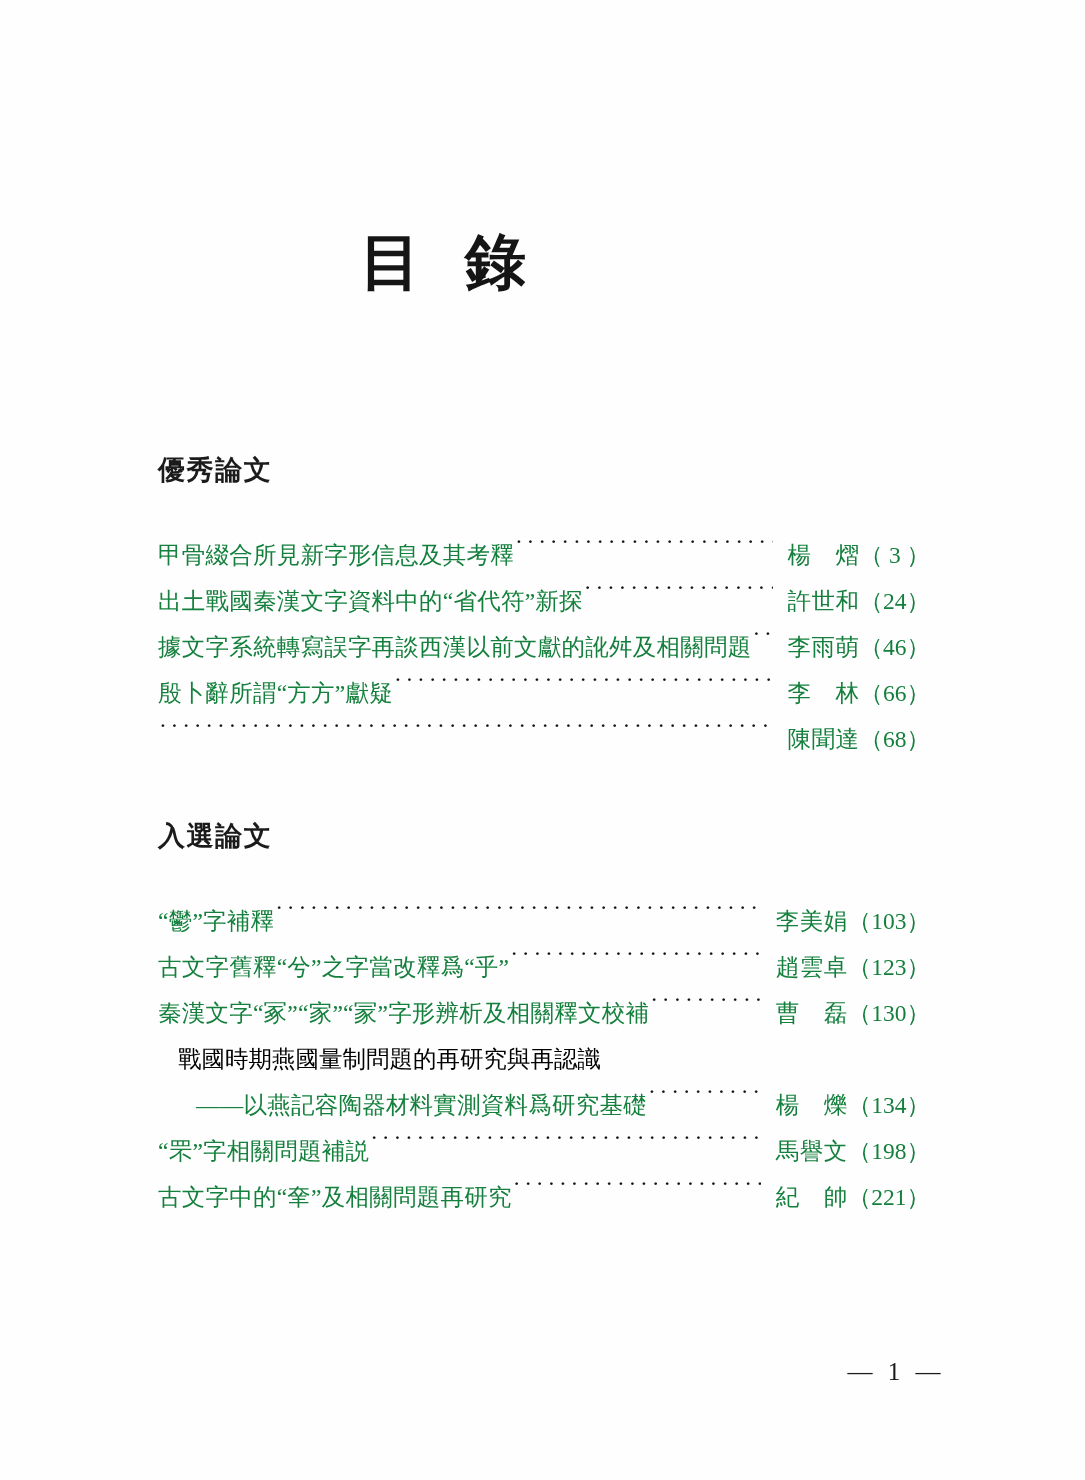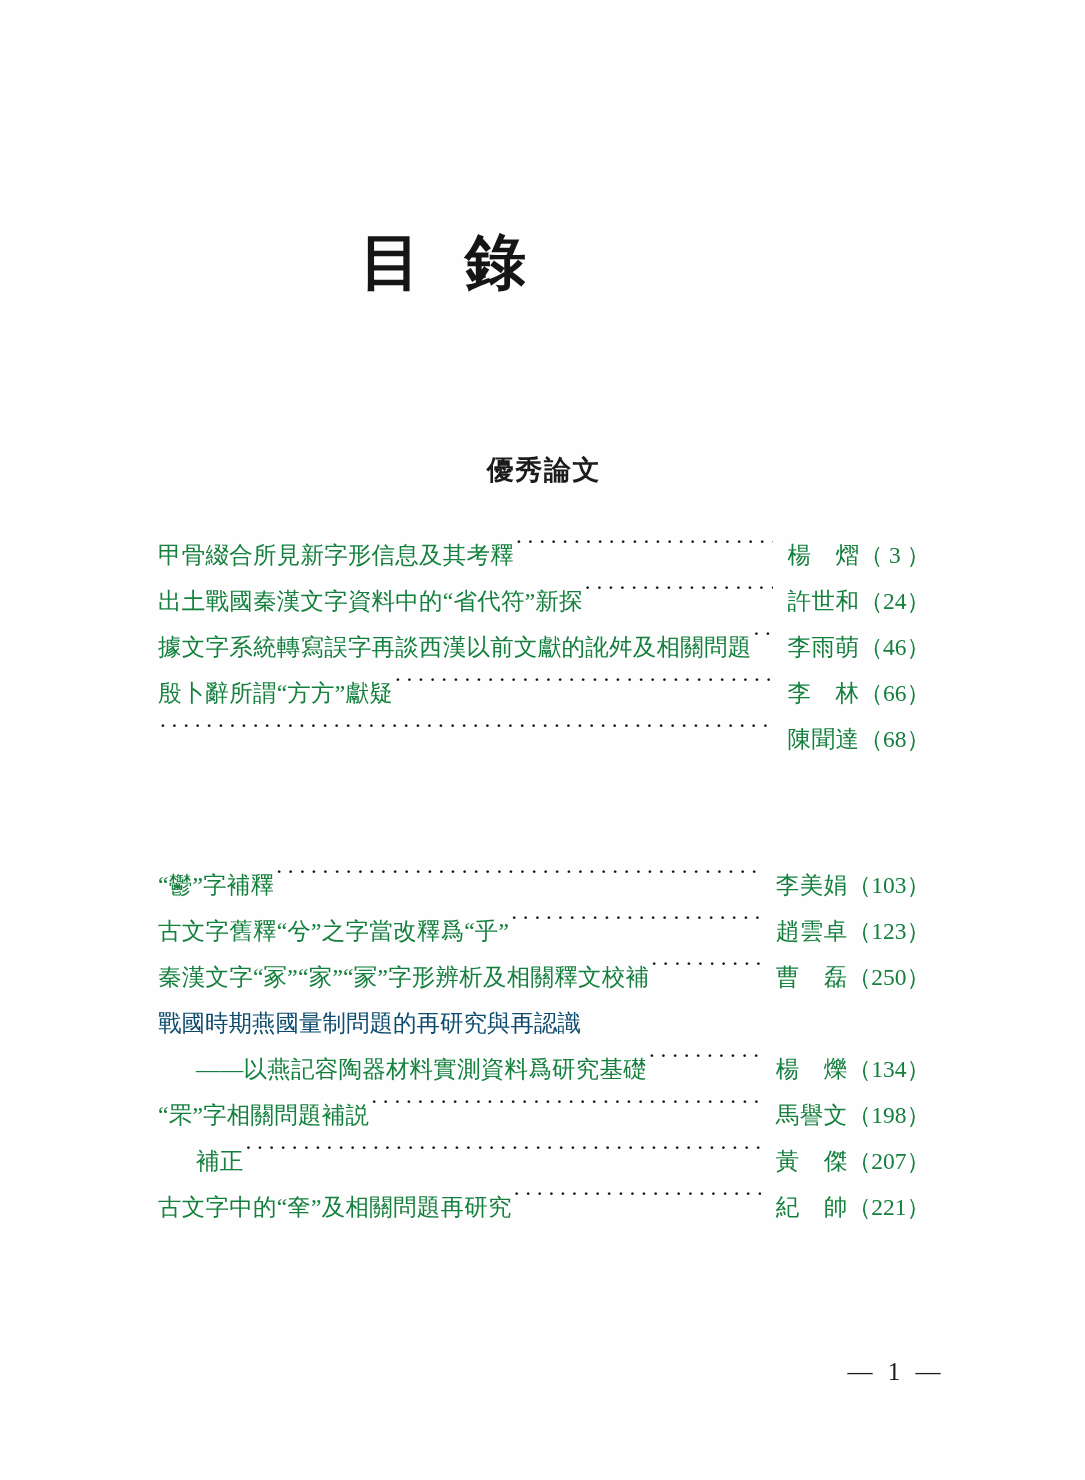--- a/index.html
+++ b/index.html
@@ -40,21 +40,21 @@
   .content {
     position: absolute;
     top: 452px;
     left: 158px;
     width: 772px;
   }
 
   .section { margin: 0; }
 
   .section-heading {
-    text-align: center;
+    text-align: left;
     font-size: 27px;
     font-weight: 700;
     letter-spacing: 0.06em;
     color: #1b1b1b;
     font-family: "Liberation Sans", "DejaVu Sans", sans-serif;
   }
 
   .entries { margin-top: 0; }
 
   
@@ -66,21 +66,22 @@
     line-height: 46px;
     white-space: nowrap;
     color: #15803d;
   }
   .entry-wrapline {
     display: block;
     width: 100%;
     font-size: 23.5px;
     line-height: 46px;
     white-space: nowrap;
-    color: #0c4a6e;
+    color: #000000;
+    margin-left: 20px;
   }
   .entry-title {
     flex: 0 0 auto;
     letter-spacing: 0.01em;
   }
   .entry-title.indent-cont { padding-left: 38px; }
   .entry-title.indent-dash { padding-left: 38px; }
 
   .leaders {
     flex: 1 1 auto;
@@ -181,20 +182,21 @@
           <span class="entry-author">陳聞達</span>
           <span class="entry-page">（68）</span>
         </div>
 
       </div>
     </div>
 
     <div class="gap-before-section"></div>
 
     <div class="section">
+      <div class="section-heading">入選論文</div>
       <div class="gap-after-heading"></div>
 
       <div class="entries">
 
         <div class="entry">
           <span class="entry-title">“鬱”字補釋</span>
           <span class="leaders"></span>
           <span class="entry-author">李美娟</span>
           <span class="entry-page">（103）</span>
         </div>
@@ -203,44 +205,38 @@
           <span class="entry-title">古文字舊釋“兮”之字當改釋爲“乎”</span>
           <span class="leaders"></span>
           <span class="entry-author">趙雲卓</span>
           <span class="entry-page">（123）</span>
         </div>
 
         <div class="entry">
           <span class="entry-title">秦漢文字“冢”“家”“冡”字形辨析及相關釋文校補</span>
           <span class="leaders"></span>
           <span class="entry-author">曹　磊</span>
-          <span class="entry-page">（250）</span>
+          <span class="entry-page">（130）</span>
         </div>
 
         <div class="entry-wrapline">戰國時期燕國量制問題的再研究與再認識</div>
         <div class="entry">
           <span class="entry-title indent-dash">——以燕記容陶器材料實測資料爲研究基礎</span>
           <span class="leaders"></span>
           <span class="entry-author">楊　爍</span>
           <span class="entry-page">（134）</span>
         </div>
 
         <div class="entry">
           <span class="entry-title">“罘”字相關問題補説</span>
           <span class="leaders"></span>
           <span class="entry-author">馬譽文</span>
           <span class="entry-page">（198）</span>
         </div>
 
-        <div class="entry">
-          <span class="entry-title indent-cont">補正</span>
-          <span class="leaders"></span>
-          <span class="entry-author">黃　傑</span>
-          <span class="entry-page">（207）</span>
-        </div>
 
         <div class="entry">
           <span class="entry-title">古文字中的“羍”及相關問題再研究</span>
           <span class="leaders"></span>
           <span class="entry-author">紀　帥</span>
           <span class="entry-page">（221）</span>
         </div>
 
       </div>
     </div>

